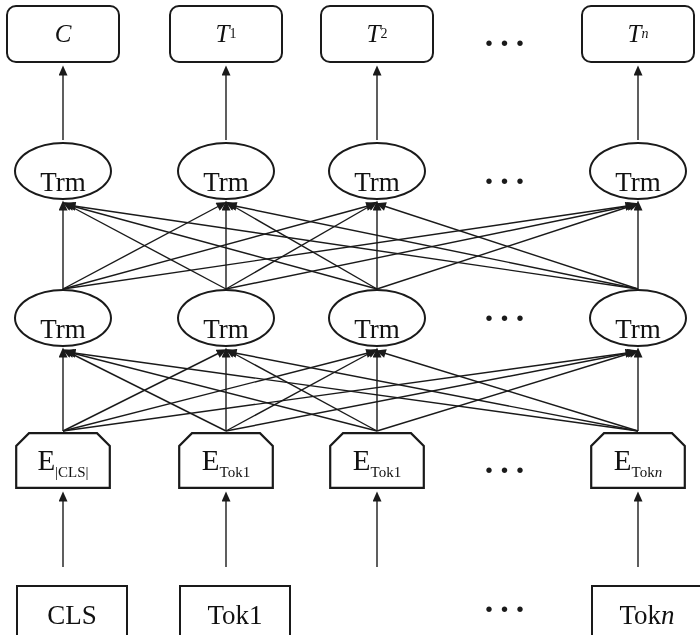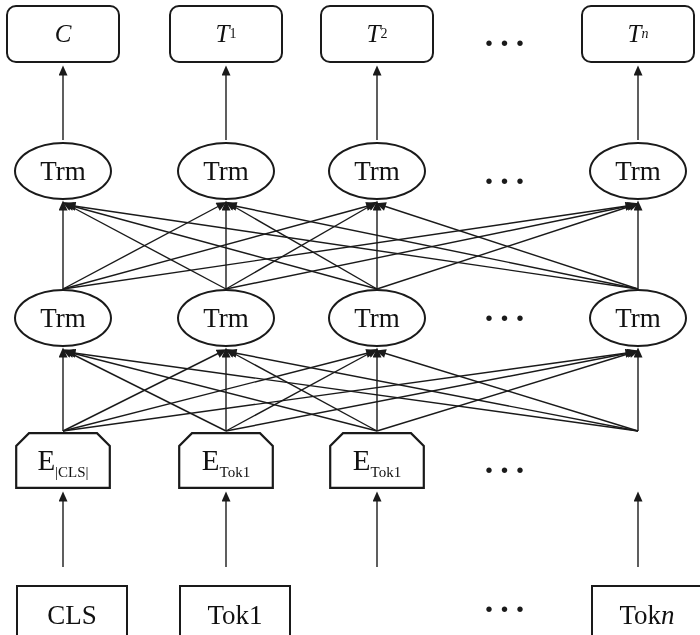--- a/index.html
+++ b/index.html
@@ -5,21 +5,21 @@
   :root{ --stroke:#1a1a1a; --bg:#ffffff; --text:#111111; }
   html,body{margin:0;padding:0;background:var(--bg);}
   .canvas{position:relative;width:700px;height:635px;background:var(--bg);
           font-family:"Liberation Serif", serif; color:var(--text); overflow:hidden;}
   #wires{position:absolute;left:0;top:0;z-index:1;}
   .wire{stroke:var(--stroke);stroke-width:1.4px;fill:none;}
   #wires marker path{fill:var(--stroke);}
 
   .node{position:absolute;z-index:2;background:var(--bg);display:flex;align-items:center;justify-content:center;box-sizing:border-box;}
   .rbox{top:5px;width:114px;height:58px;border:2.5px solid var(--stroke);border-radius:10px;font-size:25px;}
-  .ellipse{width:98px;height:58px;border:2px solid var(--stroke);border-radius:50%;font-size:27px;}
+  .ellipse{width:98px;height:58px;border:2px solid var(--stroke);border-radius:50%;font-size:27px;align-items:flex-end;}
   .row-t1{top:142px;} .row-t2{top:289px;}
   .enode{top:432px;width:96px;height:57px;background:transparent;}
   .enode svg{position:absolute;left:0;top:0;}
   .elab{position:relative;z-index:1;font-size:29px;line-height:1;}
   .bbox{top:569px;width:112px;height:60px;border:2.5px solid var(--stroke);font-size:27px;margin-top:16px;}
 
   .it{font-style:italic;}
   sub.sub{font-size:14px;vertical-align:-7px;line-height:0;}
   sub.esub{font-size:15px;vertical-align:-7px;line-height:0;}
 
@@ -134,20 +134,26 @@
         <polygon points="14,1.2 82,1.2 94.8,14 94.8,55.8 1.2,55.8 1.2,14" fill="#ffffff" stroke="#1a1a1a" stroke-width="2.2"></polygon>
       </svg>
     <div class="elab"><span>E</span><sub class="esub"><span>Tok1</span><span class="it"></span></sub></div>
   </div>
   <div class="node enode" style="left:329px">
     <svg width="96" height="57">
         <polygon points="14,1.2 82,1.2 94.8,14 94.8,55.8 1.2,55.8 1.2,14" fill="#ffffff" stroke="#1a1a1a" stroke-width="2.2"></polygon>
       </svg>
     <div class="elab"><span>E</span><sub class="esub"><span>Tok1</span><span class="it"></span></sub></div>
   </div>
+  <div class="node enode" style="left:590px">
+    <svg width="96" height="57">
+        <polygon points="14,1.2 82,1.2 94.8,14 94.8,55.8 1.2,55.8 1.2,14" fill="#ffffff" stroke="#1a1a1a" stroke-width="2.2"></polygon>
+      </svg>
+    <div class="elab"><span>E</span><sub class="esub"><span>Tok</span><span class="it">n</span></sub></div>
+  </div>
 
   <div class="node bbox" style="left:16px">
       <span>CLS</span>
       <span class="it"></span>
     </div>
   <div class="node bbox" style="left:179px">
       <span>Tok1</span>
       <span class="it"></span>
     </div>
   <div class="node bbox" style="left:591px">

